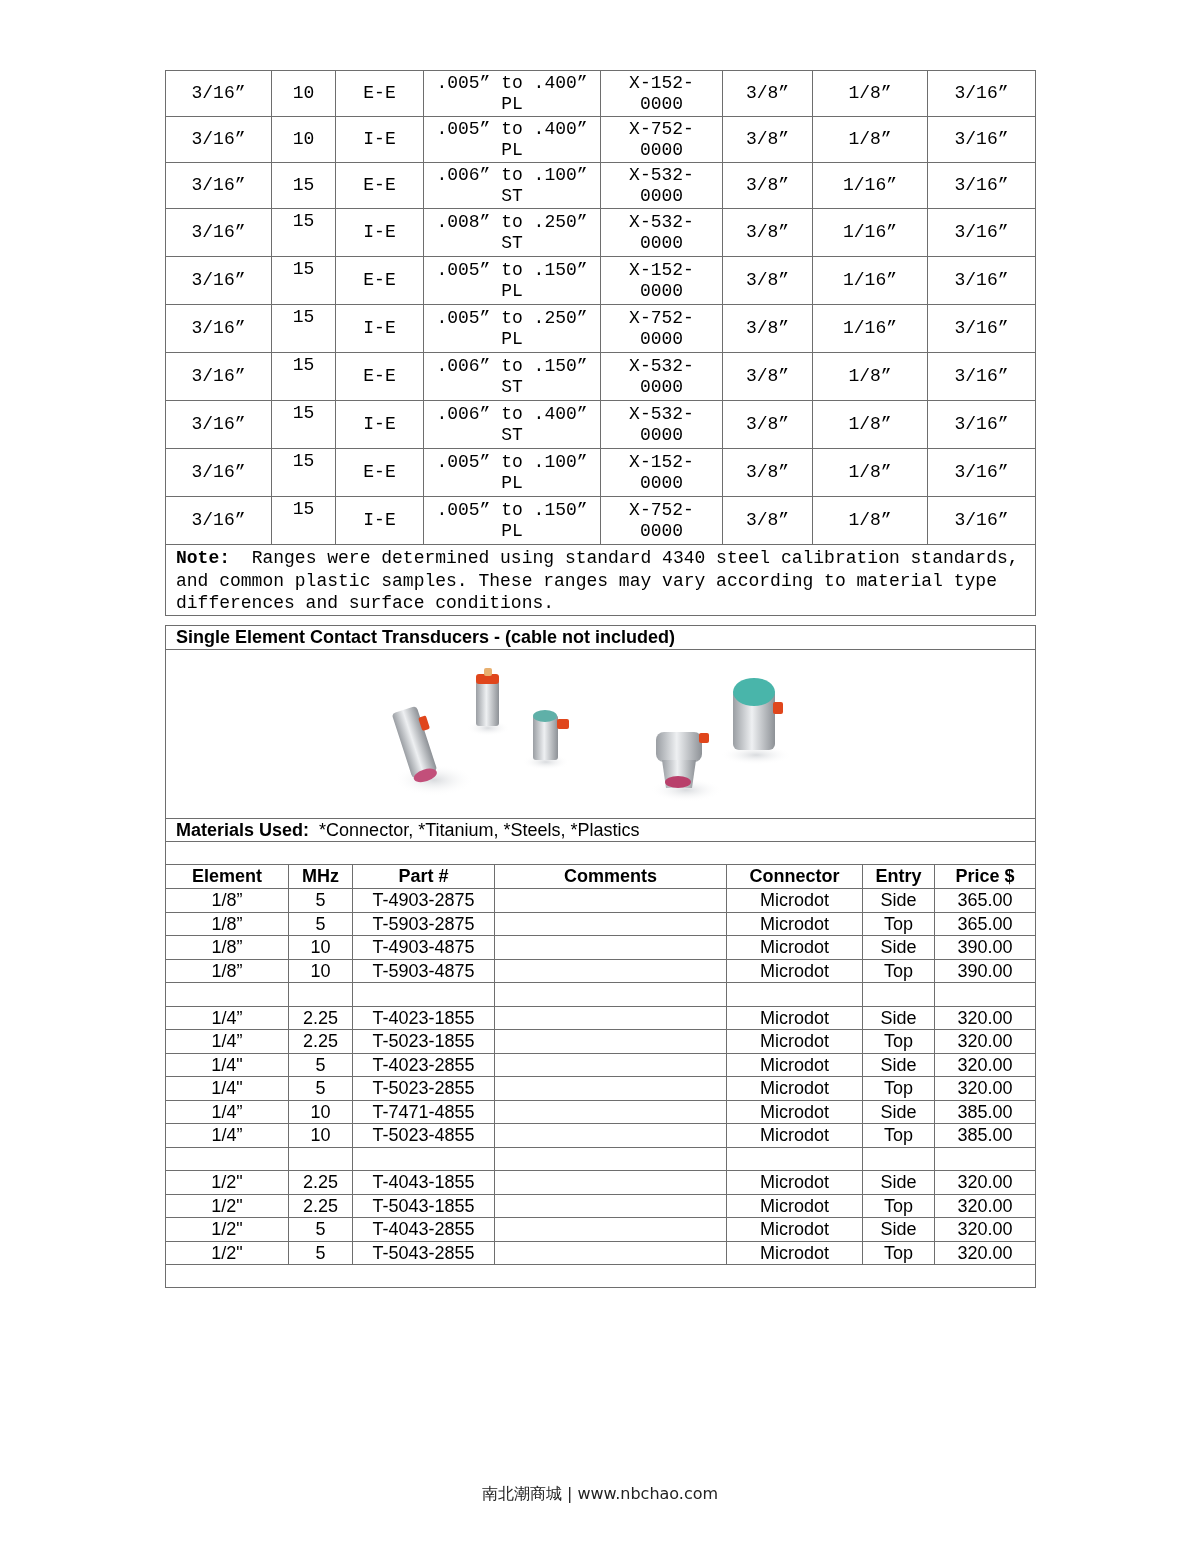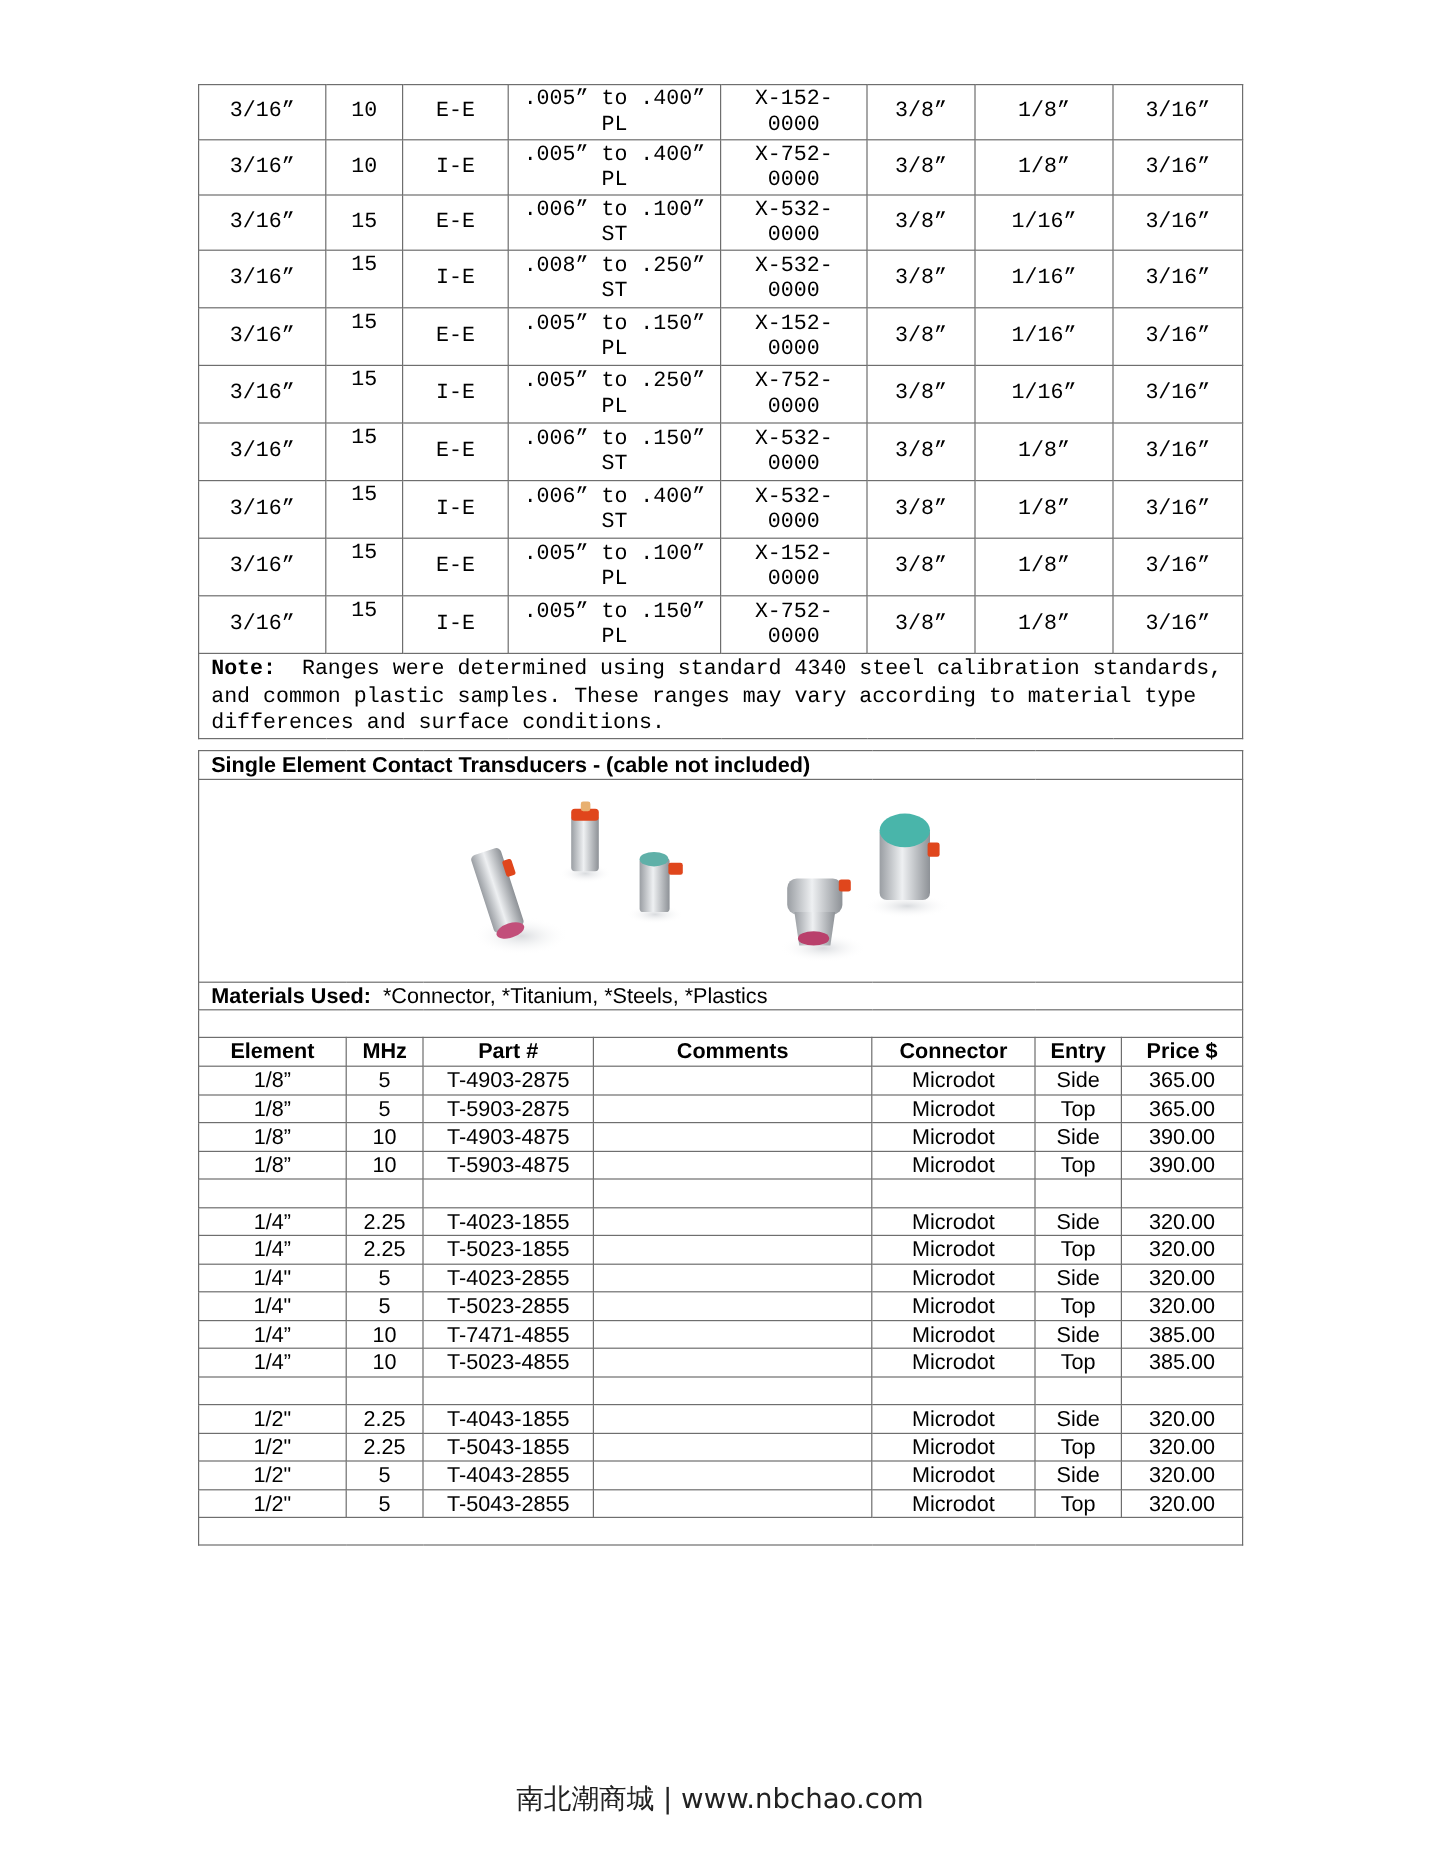--- a/index.html
+++ b/index.html
@@ -21,21 +21,21 @@
     #transducer-table td.materials { text-align: left; padding: 0 10px; height: 22px; }
     #transducer-table td.spacer { height: 22px; }
     #transducer-table th { font-weight: bold; height: 23px; }
     #transducer-table tr.prow td { height: 22.5px; line-height: 20px; }
     #transducer-table td.footer-spacer { height: 22px; }
     #transducer-table td.next-title { text-align: left; padding: 0 10px 0 10px; height: 46px; vertical-align: bottom; font-weight: bold; }
 
     .photo-wrap { position: relative; width: 100%; height: 168px; }
     .photo-wrap svg { position: absolute; left: 0; top: 0; }
 
-    #footer { position: absolute; top: 1484px; left: 0; width: 1200px; text-align: center; font-size: 23px; color: #222; font-family: "DejaVu Sans", sans-serif; }
+    #footer { position: absolute; top: 1484px; left: 0; width: 1200px; text-align: center; font-size: 16px; color: #222; font-family: "DejaVu Sans", sans-serif; }
   </style>
 </head>
 <body>
 
 <table id="range-table">
   <colgroup>
     <col style="width:106px">
       <col style="width:64px">
       <col style="width:88px">
       <col style="width:177px">

